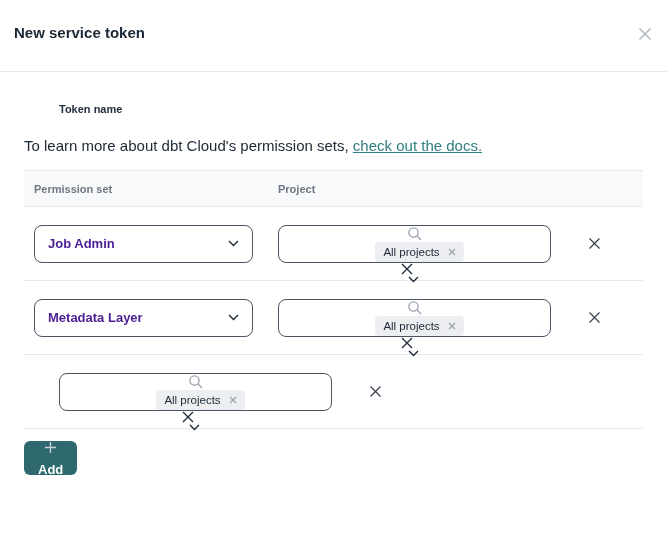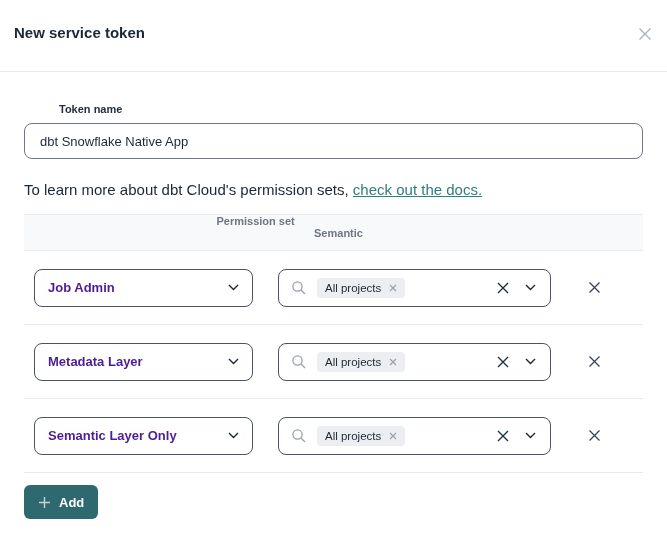--- a/index.html
+++ b/index.html
@@ -45,41 +45,41 @@
   .help-text { margin-top: 22px; font-size: 15px; color: #1c2836; }
   .help-text a { color: var(--link_teal, #2f7e83); text-decoration: underline; cursor: pointer; }
 
   
   .perm-table { margin-top: 16px; }
   .thead {
     display: flex; align-items: center; height: 37px;
     background: #f8f9fa;
     border-top: 1px solid #e7e9ec; border-bottom: 1px solid #e7e9ec;
     padding-left: 10px;
-    font-size: 11px; font-weight: 700; color: #6e7684; flex-direction: column;
+    font-size: 11px; font-weight: 700; color: #6e7684;
   }
   .thead .th-col1 { width: 244px; }
   .trow {
     display: flex; align-items: center; height: 74px;
     border-bottom: 1px solid #e7e9ec; padding-left: 10px;
   }
 
   .select-box {
     width: 219px; height: 38px;
     border: 1px solid #4a5462; border-radius: 8px;
     display: flex; align-items: center; justify-content: space-between;
     padding: 0 13px; background: #fff; cursor: pointer;
     font-size: 13px; font-weight: 700; color: #4c1d95;
   }
 
   .combo-box {
     width: 273px; height: 38px; margin-left: 25px;
     border: 1px solid #4a5462; border-radius: 8px;
     display: flex; align-items: center;
-    padding: 0 12px; background: #fff; cursor: text;
+    padding: 0 12px; background: #fff; cursor: text; flex-direction: column;
   }
   .combo-box .search-icon { display: flex; flex-shrink: 0; }
   .tag {
     background: #eceef1; border-radius: 4px;
     padding: 4px 8px; margin-left: 10px;
     display: flex; align-items: center; gap: 8px;
     font-size: 11.5px; color: #1c2836; white-space: nowrap;
   }
   .tag .tag-x { display: flex; cursor: pointer; }
   .combo-spacer { flex: 1; }
@@ -91,21 +91,21 @@
     cursor: pointer; display: flex;
   }
 
   
   .add-btn {
     margin-top: 12px; height: 34px;
     background: var(--accent_teal, #2d696f); color: #ffffff;
     border: none; border-radius: 6px; padding: 0 14px;
     display: inline-flex; align-items: center; gap: 8px;
     font-family: "Liberation Sans", sans-serif;
-    font-size: 13px; font-weight: 700; cursor: pointer;
+    font-size: 13px; font-weight: 700; cursor: pointer; flex-direction: column;
   }
 </style>
 </head>
 <body>
 
 <div class="modal">
 
   <div class="modal-header">
     <h1 class="modal-title">New service token</h1>
     <button class="close-btn" aria-label="Close">
@@ -113,31 +113,30 @@
         <svg width="16" height="16" viewBox="0 0 16 16">
             <path d="M2.5 2.5 L13.5 13.5 M13.5 2.5 L2.5 13.5" stroke="#a9b1bd" stroke-width="1.3" fill="none"></path>
           </svg>
       </span>
     </button>
   </div>
 
   <div class="modal-body">
 
     <div class="field-label">Token name</div>
-    <input class="token-input" type="text" value="dbt Snowflake Native App" style="">
 
     <div class="help-text">
       <span>To learn more about dbt Cloud's permission sets, </span><a href="#">check out the docs.</a>
     </div>
 
     <div class="perm-table">
 
       <div class="thead">
         <div class="th-col1">Permission set</div>
-        <div>Semantic</div>
+        <div>Project</div>
       </div>
 
       <div class="trow">
         <div class="select-box">
           <span>Job Admin</span>
           <span style="display:flex">
             <svg width="11" height="7" viewBox="0 0 11 7">
                 <path d="M1 1 L5.5 5.5 L10 1" stroke="#1c2836" stroke-width="1.4" fill="none"></path>
               </svg>
           </span>
@@ -221,28 +220,20 @@
         <button class="row-remove" aria-label="Remove row">
           <span style="display:flex">
             <svg width="15" height="15" viewBox="0 0 15 15">
                 <path d="M2.5 2.5 L12.5 12.5 M12.5 2.5 L2.5 12.5" stroke="#333f4f" stroke-width="1.2" fill="none"></path>
               </svg>
           </span>
         </button>
       </div>
 
       <div class="trow">
-        <div class="select-box">
-          <span>Semantic Layer Only</span>
-          <span style="display:flex">
-            <svg width="11" height="7" viewBox="0 0 11 7">
-                <path d="M1 1 L5.5 5.5 L10 1" stroke="#1c2836" stroke-width="1.4" fill="none"></path>
-              </svg>
-          </span>
-        </div>
         <div class="combo-box">
           <span class="search-icon">
             <svg width="16" height="16" viewBox="0 0 16 16">
                 <circle cx="6.5" cy="6.5" r="4.6" stroke="#9aa1ac" stroke-width="1.3" fill="none"></circle>
                 <path d="M10 10 L14 14" stroke="#9aa1ac" stroke-width="1.3"></path>
               </svg>
           </span>
           <span class="tag">
             <span>All projects</span>
             <span class="tag-x">

